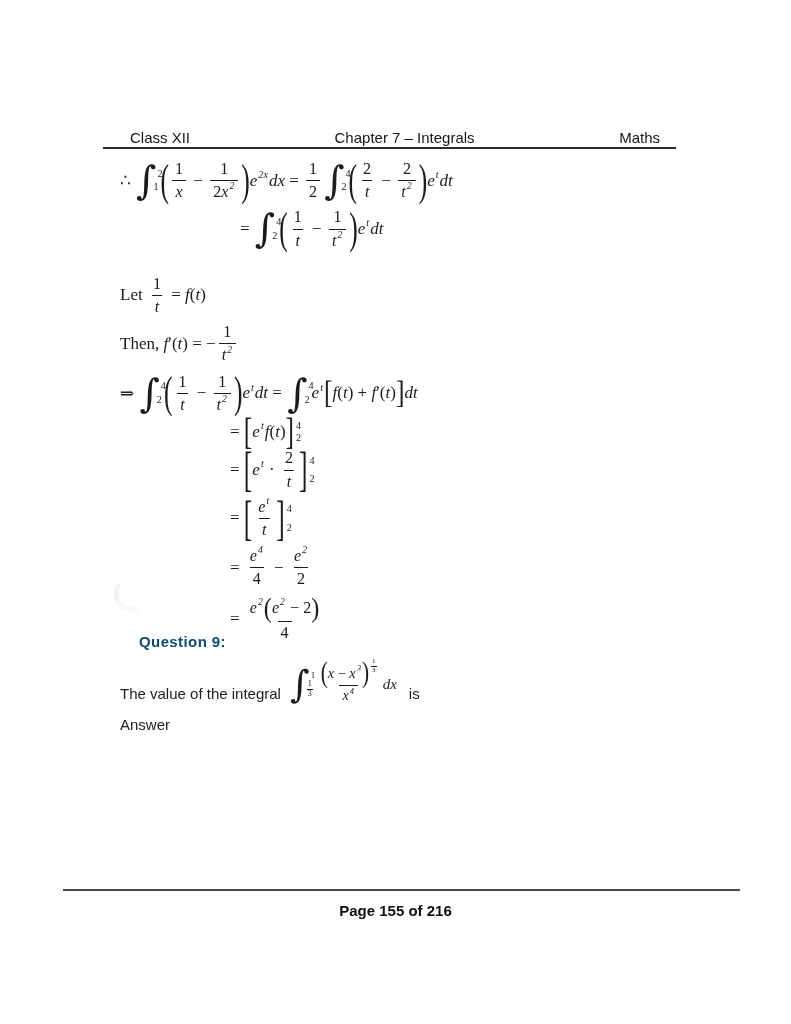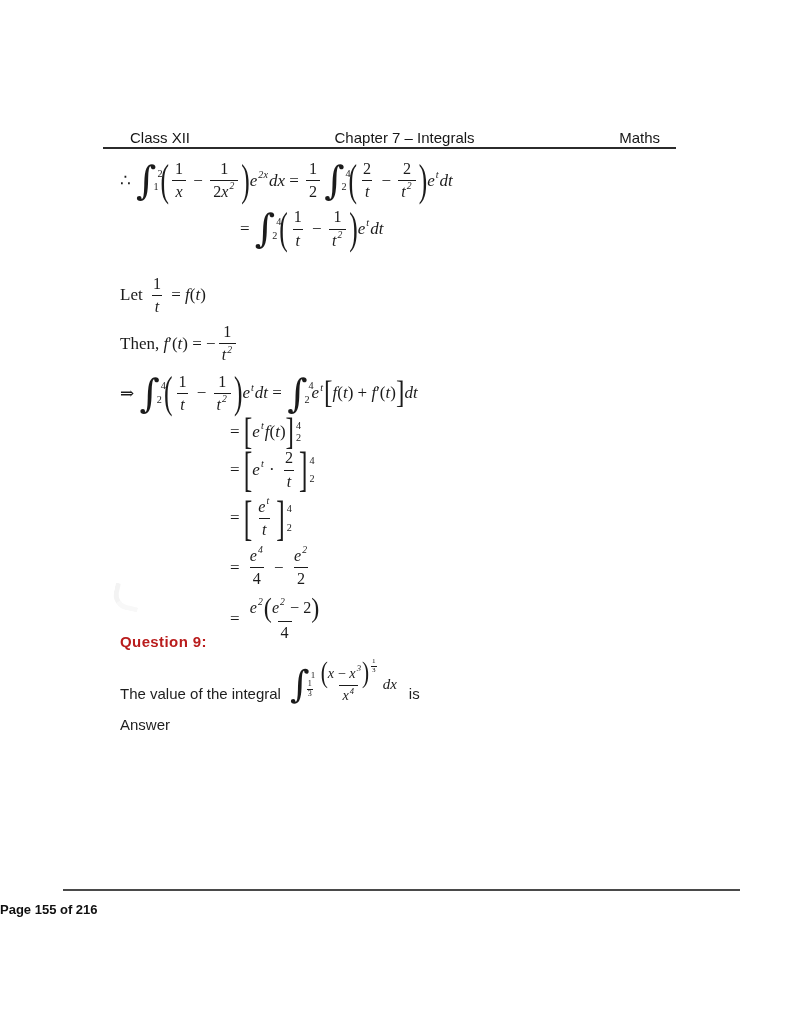--- a/index.html
+++ b/index.html
@@ -52,22 +52,22 @@
   .qmath{font-size:15px;margin:0 12px 0 8px;}
   .qmath .ig{font-size:2.5em;}
   .qmath .il{height:2.9em;}
   .opts{list-style:none;margin:2px 0 0 0;padding:0;}
   .opts li{margin-bottom:7px;line-height:15px;}
   .optl{font-weight:bold;}
   .ans{margin-top:10px;}
 
   
   .ftr-rule{position:absolute;left:63px;top:889px;width:677px;border-top:2px solid #4a4a4a;}
-  .pageno{position:absolute;left:0;top:902px;width:791px;
-          font-weight:bold;font-size:13px;color:#101010;}
+  .pageno{position:absolute;left:0;top:902px;width:791px;text-align:center;
+          font-weight:bold;font-size:15px;color:#101010;}
 </style>
 </head>
 <body>
 
 <div class="page">
 
   <div class="hdr">
     <span>Class XII</span>
     <span>Chapter 7 – Integrals</span>
     <span>Maths</span>
@@ -310,21 +310,21 @@
         <span class="frac">
           <span class="fn"><span class="mi">e</span><span class="msup">2</span><span class="grp"><span class="bigp" style="transform: scaleY(1.15);">(</span><span class="grpc"><span class="mi">e</span><span class="msup">2</span><span class="mr"> − 2</span></span><span class="bigp" style="transform: scaleY(1.15);">)</span></span></span>
           <span class="fd"><span class="mr">4</span></span>
         </span>
       </div>
     </div>
 
   <div class="mark"></div>
 
   <section class="q">
-    <div class="qlabel" style="color: #b91c1c;">Question 9:</div>
+    <div class="qlabel" style="color: #0c4a6e; margin-left: 19px;">Question 9:</div>
     <div class="qrow">
       <span class="qtxt">The value of the integral</span>
       <span class="mline qmath" id="q-integral">
           <span class="int">
             <span class="ig">∫</span>
             <span class="il">
               <span class="ilt">1</span>
               <span class="ilb stack">
                 <span class="sfn">1</span>
                 <span class="sfd">3</span>

